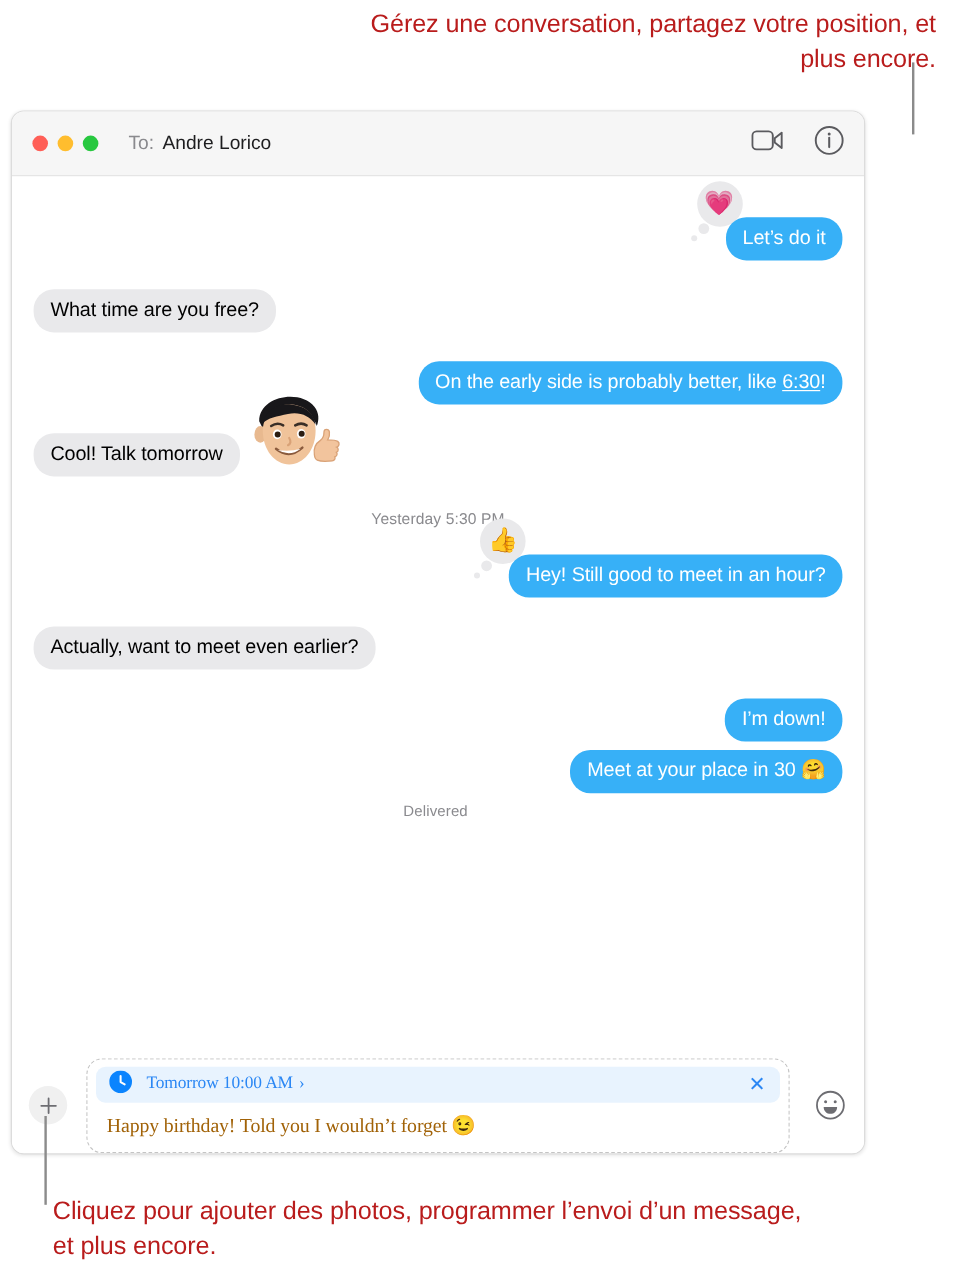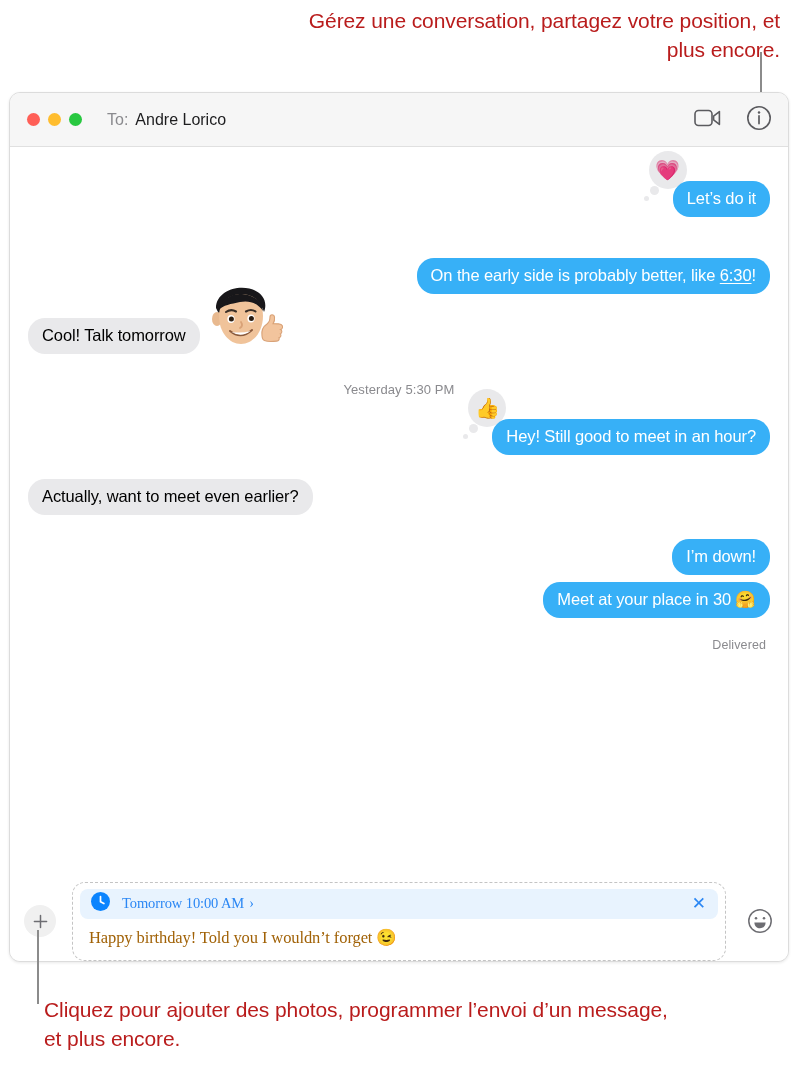--- a/index.html
+++ b/index.html
@@ -52,21 +52,21 @@
     top: 930px;
     width: 1.5px;
     height: 74px;
   }
 
   
   #window {
     position: absolute;
     left: 9px;
     top: 92px;
-    width: 780px;
+    width: 712px;
     height: 870px;
     background: #ffffff;
     border: 1px solid #dcdcdc;
     border-radius: 11px;
     box-sizing: border-box;
     overflow: hidden;
     box-shadow: 0 1px 3px rgba(0,0,0,0.09);
   }
 
   
@@ -251,24 +251,24 @@
   
   .timestamp {
     text-align: center;
     font-size: 13px;
     color: #8a8a8e;
     margin: 28px 0 22px 0;
     letter-spacing: 0.1px;
   }
 
   .status {
-    text-align: right;
+    text-align: center;
     font-size: 12.5px;
     color: #8a8a8e;
-    margin: 20px 4px 0 0;
+    margin: 8px 4px 0 0;
     letter-spacing: 0.1px;
   }
 
   .spacer-sm { height: 17px; }
   .spacer-md { height: 20px; }
 
   
   #compose-bar {
     position: absolute;
     left: 0;
@@ -393,20 +393,25 @@
 
     <div class="row right">
       <div class="msg-wrap">
         <div class="tapback">💗</div>
         <div class="bubble blue tail">Let’s do it</div>
       </div>
     </div>
 
     <div class="spacer-sm"></div>
 
+    <div class="row left">
+      <div class="msg-wrap">
+        <div class="bubble gray tail">What time are you free?</div>
+      </div>
+    </div>
 
     <div class="spacer-sm"></div>
 
     <div class="row right">
       <div class="msg-wrap">
         <div class="bubble blue tail"><span>On the early side is probably better, like </span><span class="ul">6:30</span><span>!</span></div>
       </div>
     </div>
 
     <div class="spacer-sm"></div>

